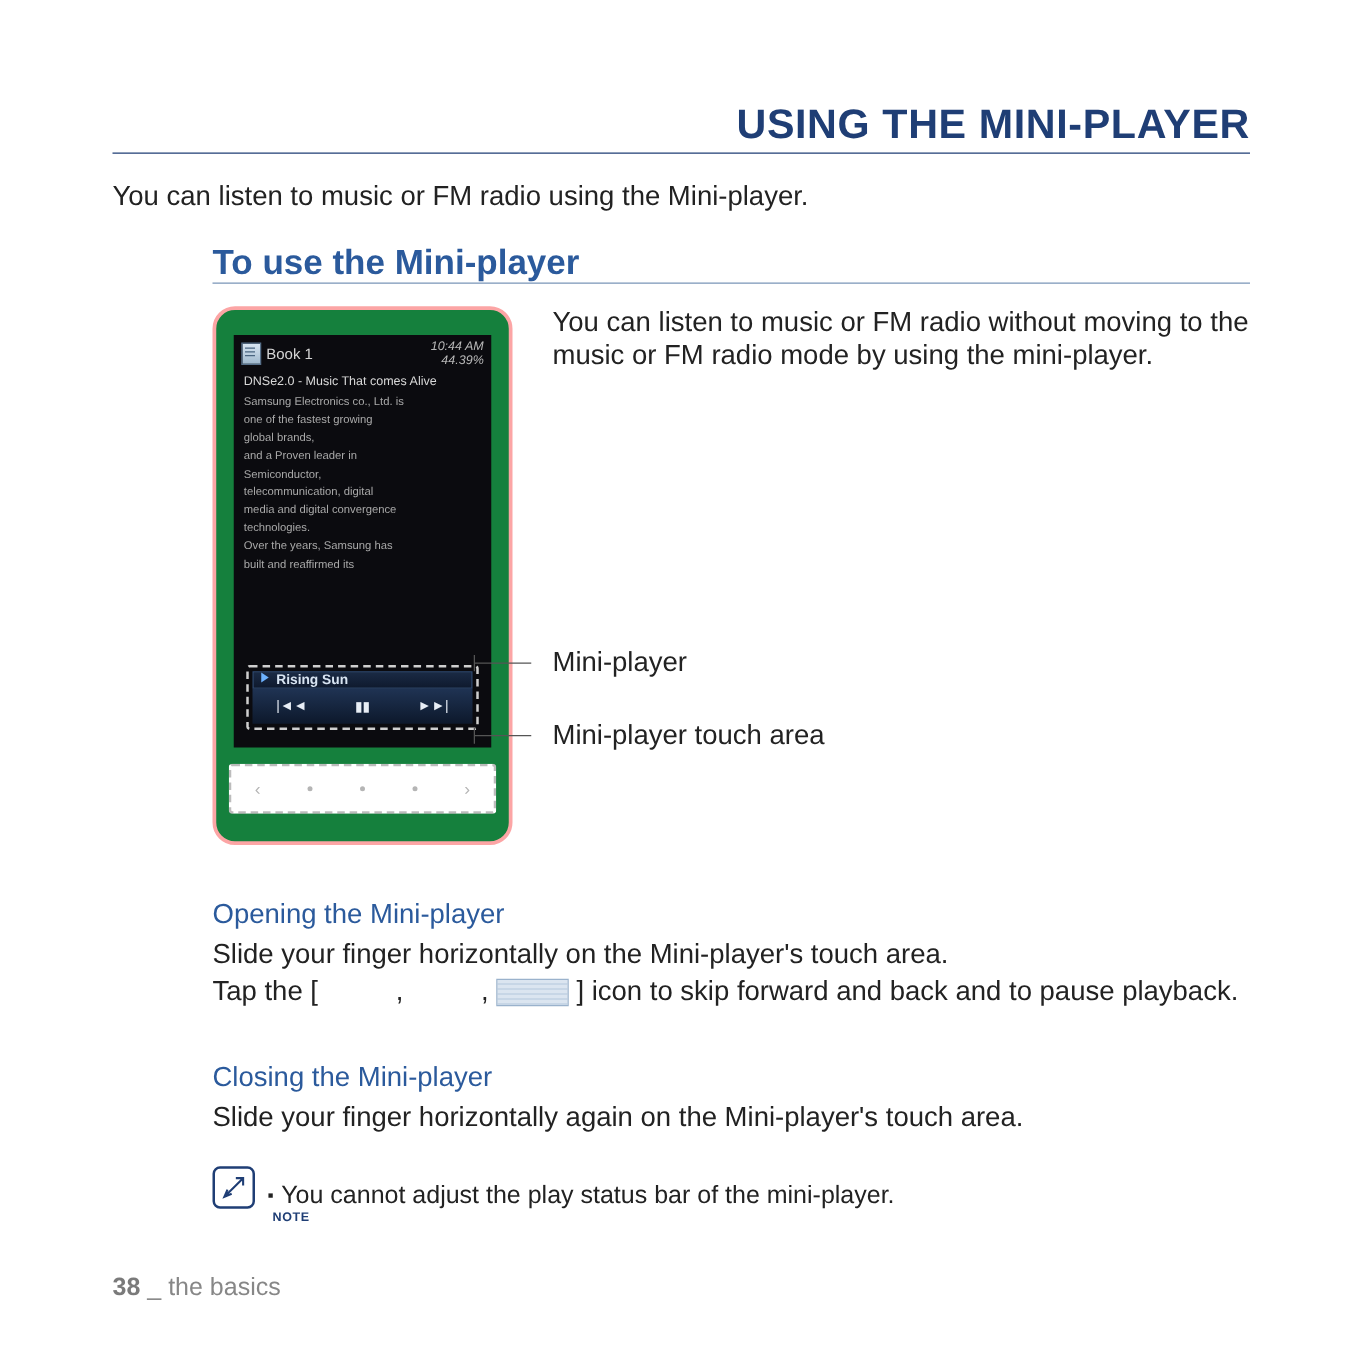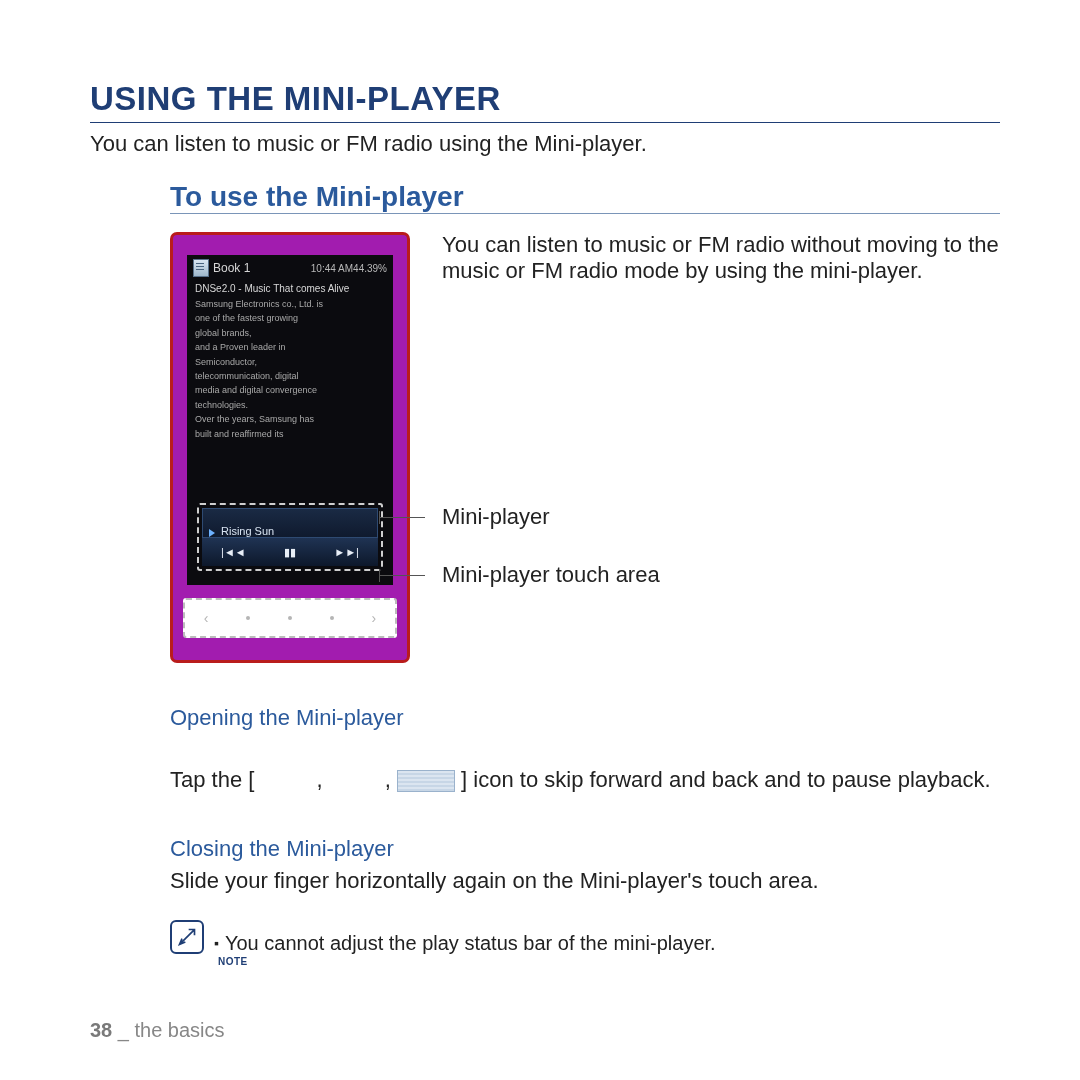--- a/index.html
+++ b/index.html
@@ -15,22 +15,23 @@
     box-sizing: border-box;
     padding: 80px 80px 20px 90px;
     position: relative;
   }
   h1.main {
     font-size: 33px;
     letter-spacing: 0.5px;
     color: #1f3e75;
     border-bottom: 1px solid #1f3e75;
     padding-bottom: 4px;
-    margin: 0 0 8px 0;
+    margin: 0 0 21px 0;
     font-weight: bold;
+    text-align: right;
   }
   .intro {
     font-size: 22px;
     margin: 6px 0 24px 0;
   }
   h2.sub {
     font-size: 28px;
     color: #2b5a9c;
     border-bottom: 1px solid #7a95b8;
     padding-bottom: 0;
@@ -38,24 +39,24 @@
     font-weight: bold;
   }
   .figure-row {
     display: flex;
     align-items: flex-start;
     margin-left: 80px;
   }
   .device {
     width: 234px;
     height: 425px;
-    border: 3px solid #b91c1c;
-    border-radius: 7px;
+    border: 3px solid #fca5a5;
+    border-radius: 18px;
     position: relative;
-    background: #a21caf;
+    background: #15803d;
     flex: 0 0 auto;
   }
   .screen {
     position: absolute;
     left: 14px;
     top: 20px;
     right: 14px;
     height: 330px;
     background: #0b0b0f;
     color: #c9c9c9;
@@ -77,47 +78,48 @@
     position: relative;
     margin-right: 4px;
   }
   .book-icon::after {
     content:"";
     position:absolute; left:2px; top:3px; width:8px; height:1px;
     background:#4a6580;
     box-shadow:0 3px 0 #4a6580, 0 6px 0 #4a6580;
   }
   .booklabel { display:flex; align-items:center; font-size:12px; }
-  .statusright { font-size:10px; color:#b8b8b8; display:flex; line-height:1.1;}
+  .statusright { font-size:10px; color:#b8b8b8; display:flex; flex-direction:column; align-items:flex-end; line-height:1.1;font-style:italic;}
   .body-text {
     padding: 2px 8px 4px 8px;
     font-size: 9px;
     line-height: 1.6;
     color: #a9a9a9;
   }
   .body-text .title-line { color:#d8d8d8; font-size:10px; }
   .dashed-group {
     position: absolute;
     left: 10px;
     right: 10px;
     bottom: 14px;
     border: 2px dashed #cfcfcf;
     border-radius: 3px;
     padding: 3px;
   }
   .mini-player {
     background: linear-gradient(180deg,#1a2a44 0%, #0f1a2e 100%);
     border: 1px solid #2e4a72;
-    height: 30px;
+    height: 14px;
     display: flex;
-    align-items: flex-end;
+    align-items: flex-start;
     padding: 0 6px;
     color: #d8e4f2;
     font-size: 11px;
     box-sizing: border-box;
+    font-weight: bold;
   }
   .mini-player .play-tri {
     width:0;height:0;border-left:6px solid #6db2ff;border-top:4px solid transparent;border-bottom:4px solid transparent;margin-right:6px;
   }
   .mini-controls {
     background: linear-gradient(180deg,#1f3353,#0d182b);
     height: 28px;
     display:flex;
     justify-content: space-around;
     align-items: center;
@@ -269,21 +271,21 @@
 
     <div class="annot annot-para">You can listen to music or FM radio without moving to the music or FM radio mode by using the mini-player.</div>
     <div class="leader l1"></div>
     <div class="annot annot-mp">Mini-player</div>
     <div class="leader l2"></div>
     <div class="annot annot-ta">Mini-player touch area</div>
   </div>
 
   <div class="section-hdr">Opening the Mini-player</div>
   <div class="section-body">
-    <br>
+    <span>Slide your finger horizontally on the Mini-player's touch area.</span><br>
     <span>Tap the [</span>
     <span class="icon-slot"></span>,
     <span class="icon-slot"></span>,
     <span class="icon-slot active"></span>
     <span>] icon to skip forward and back and to pause playback.</span>
   </div>
 
   <div class="section-hdr">Closing the Mini-player</div>
   <div class="section-body">Slide your finger horizontally again on the Mini-player's touch area.</div>
 

